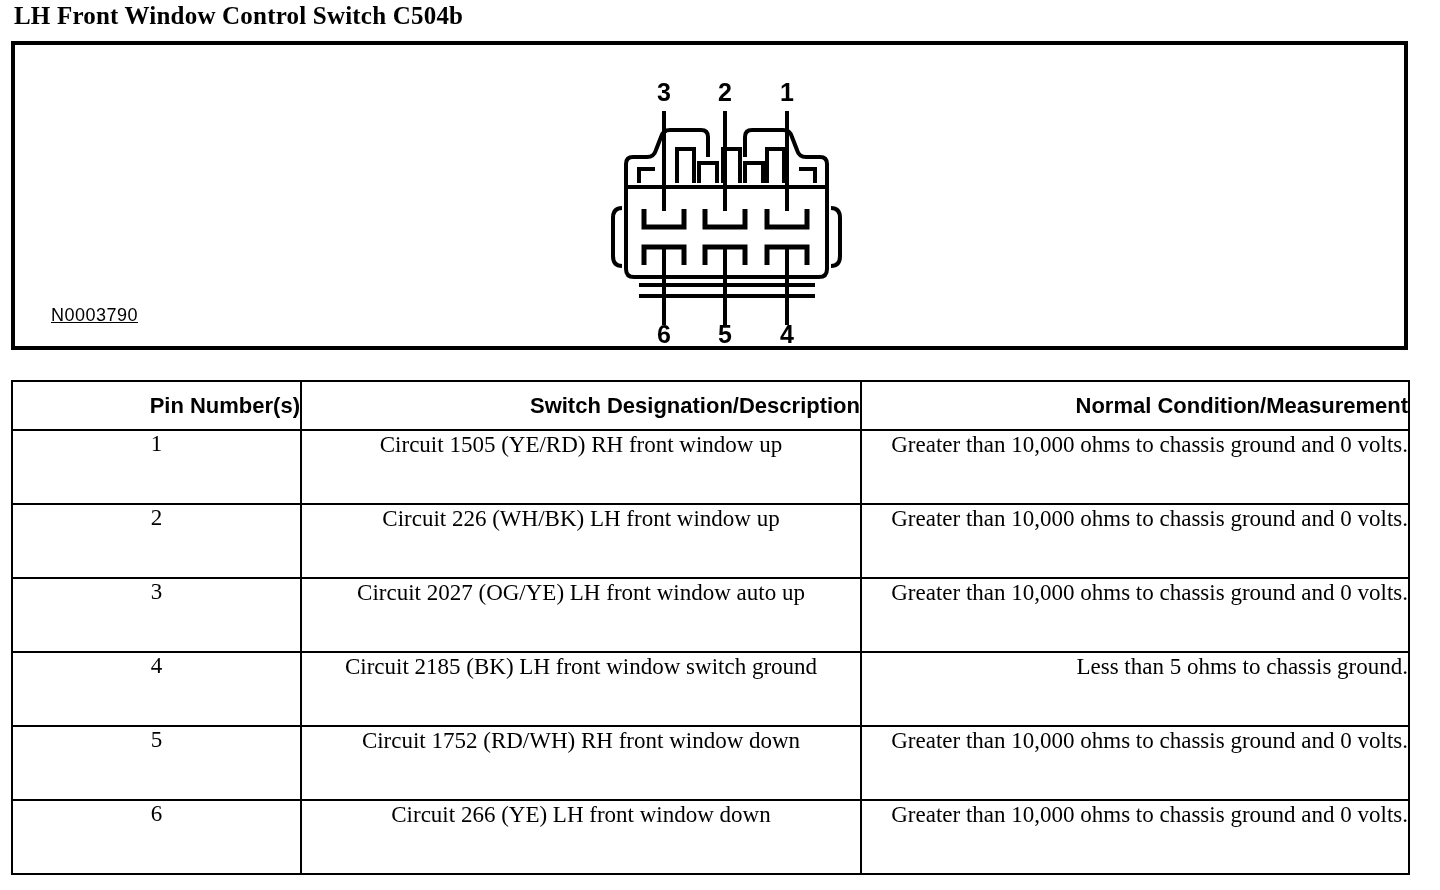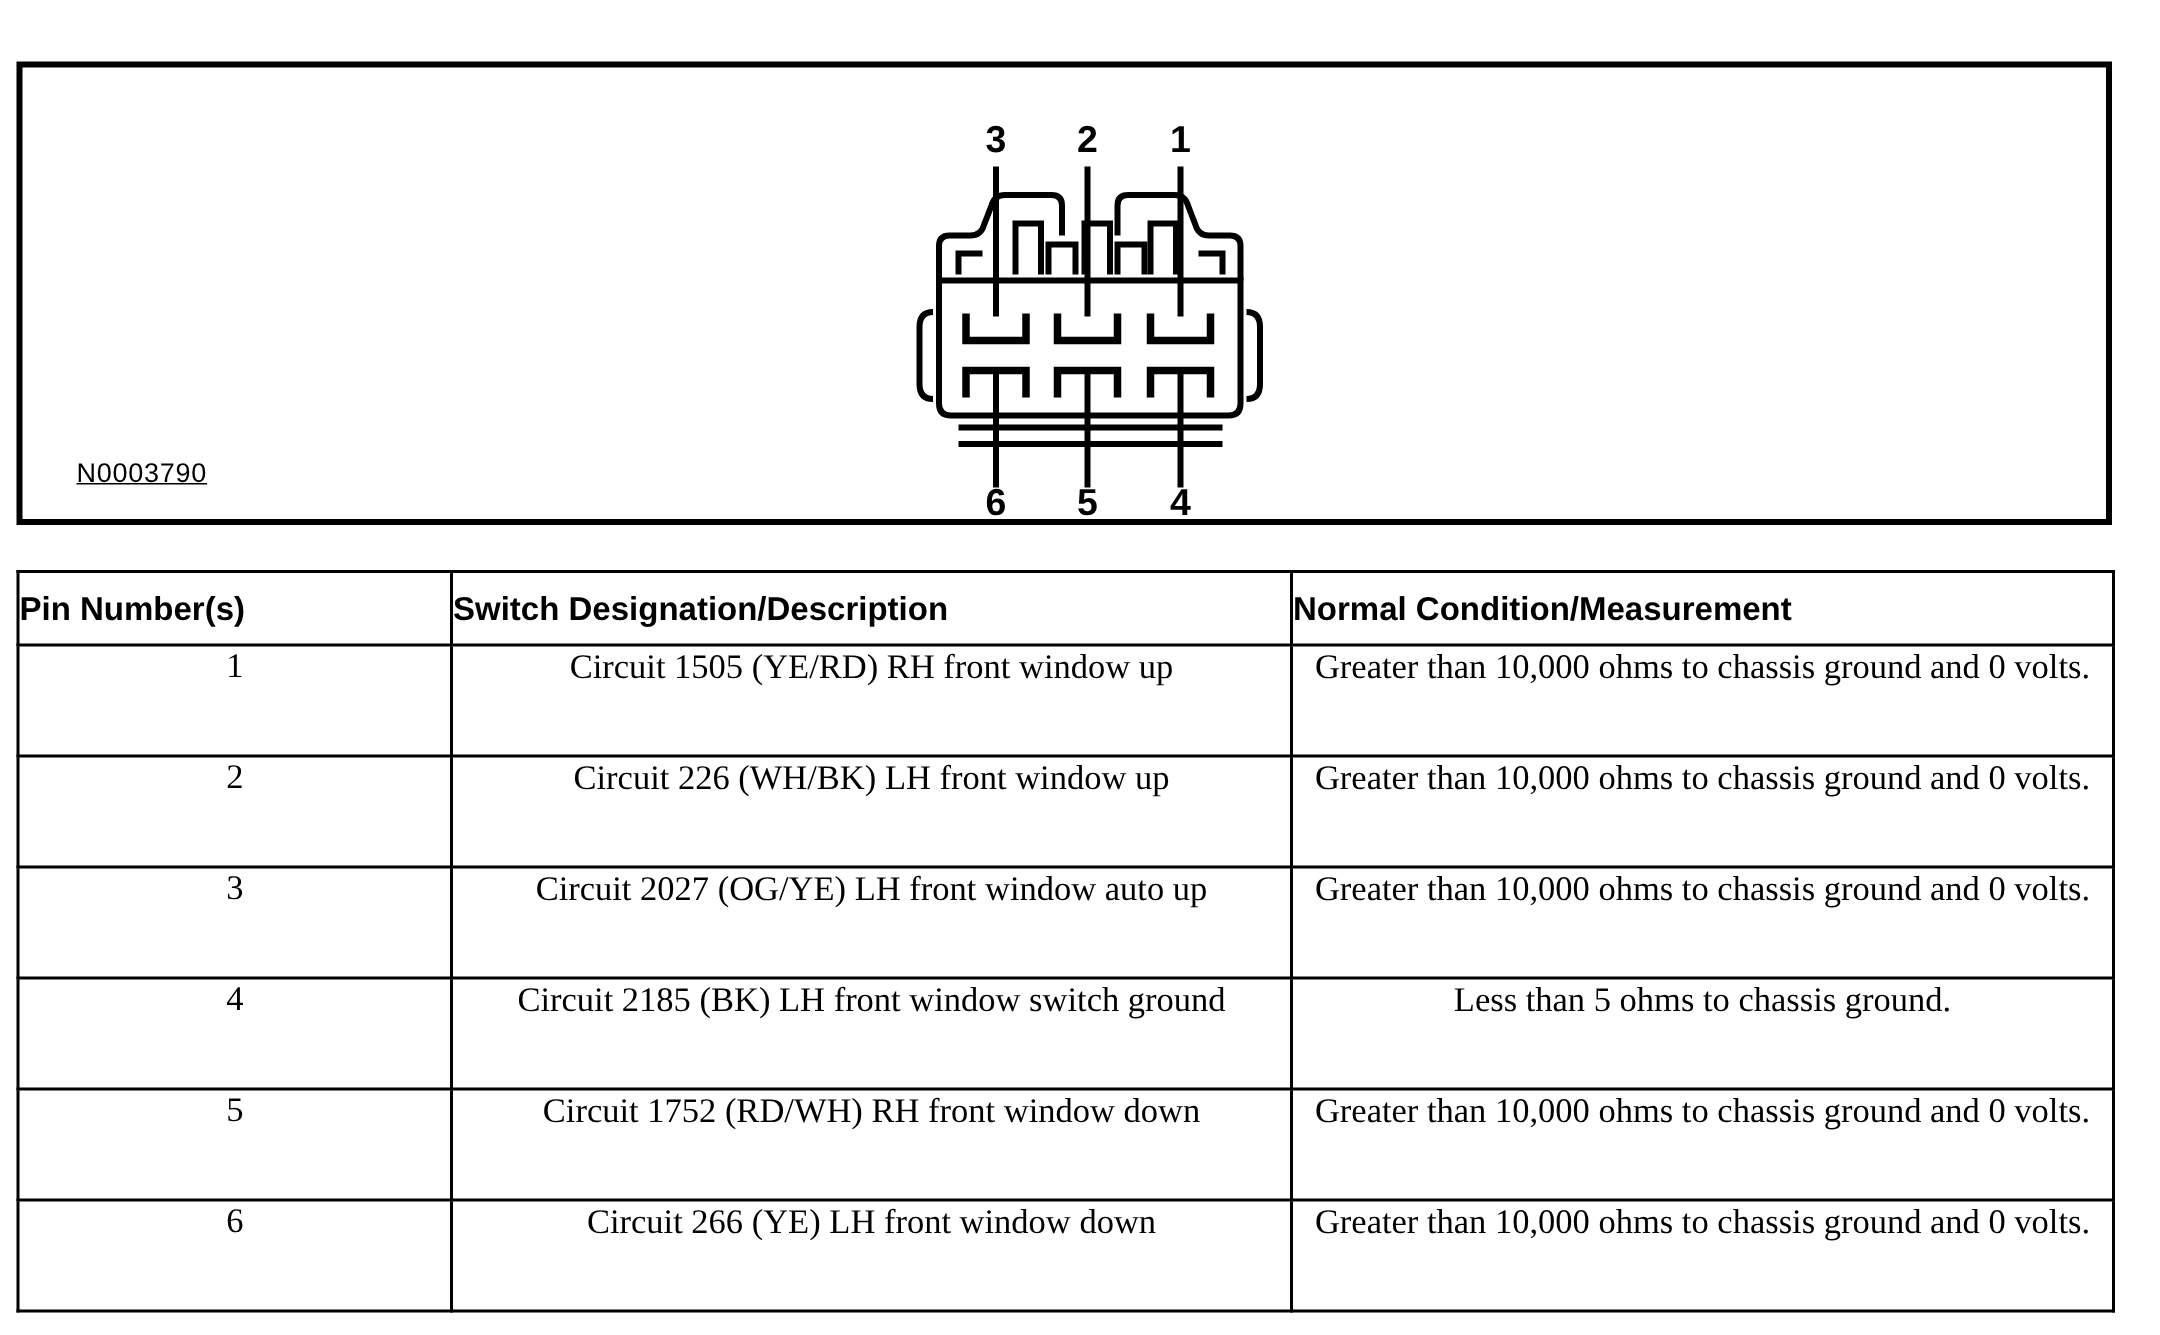--- a/index.html
+++ b/index.html
@@ -91,51 +91,52 @@
   #pin-table th,
   #pin-table td {
     border: 2px solid #000000;
     padding: 0;
     vertical-align: top;
   }
   #pin-table thead th {
     font-family: "Liberation Sans", "DejaVu Sans", sans-serif;
     font-weight: bold;
     font-size: 22px;
-    text-align: left;
+    text-align: right;
     height: 47px;
     line-height: 47px;
     white-space: nowrap;
   }
   #pin-table tbody tr { height: 74px; }
 
   td.cell-pin {
     text-align: center;
     font-size: 23px;
     padding-top: 8px;
   }
   td.cell-desc {
     text-align: center;
     font-size: 23px;
     padding: 8px 10px 0 10px;
     line-height: 1.22;
     margin-top: 21px;
   }
   td.cell-meas {
-    text-align: center;
+    text-align: right;
     font-size: 23px;
     padding: 8px 8px 0 12px;
     line-height: 1.22;
   }
 </style>
 </head>
 <body>
 
 <div id="page">
 
+  <div id="doc-title">LH Front Window Control Switch C504b</div>
 
   <div id="illus-frame">
 
     <div id="connector-wrap">
       <svg id="connector-svg" viewBox="0 0 265 285" xmlns="http://www.w3.org/2000/svg">
 
         <text class="pin-label" x="69" y="38" text-anchor="middle">3</text>
         <text class="pin-label" x="130" y="38" text-anchor="middle">2</text>
         <text class="pin-label" x="192" y="38" text-anchor="middle">1</text>
 

